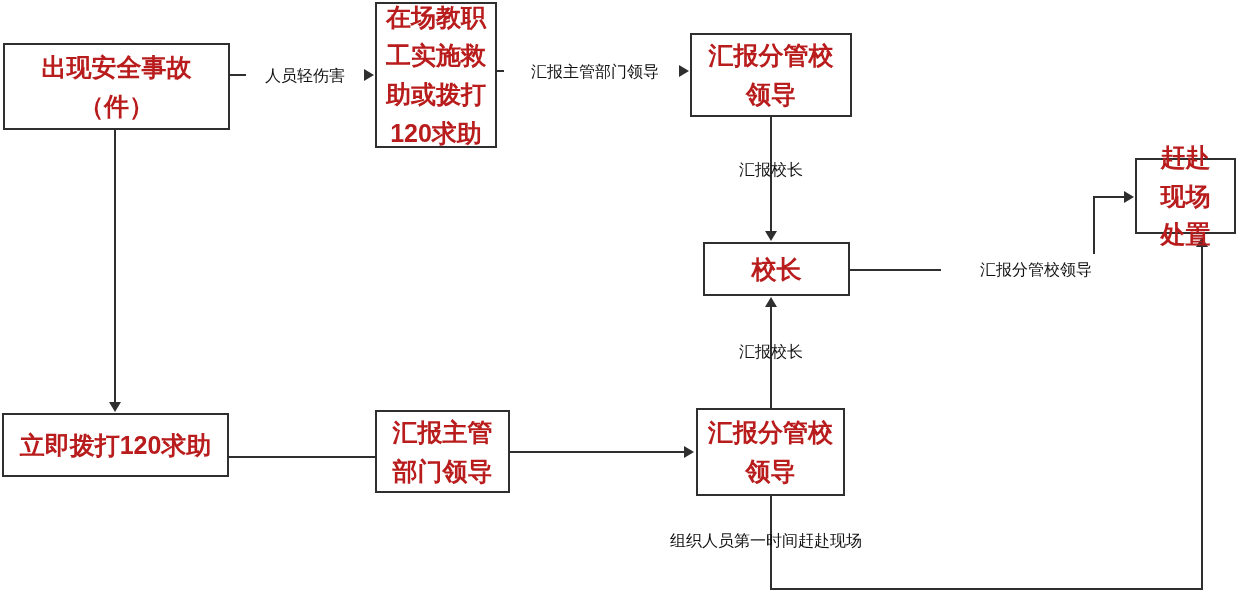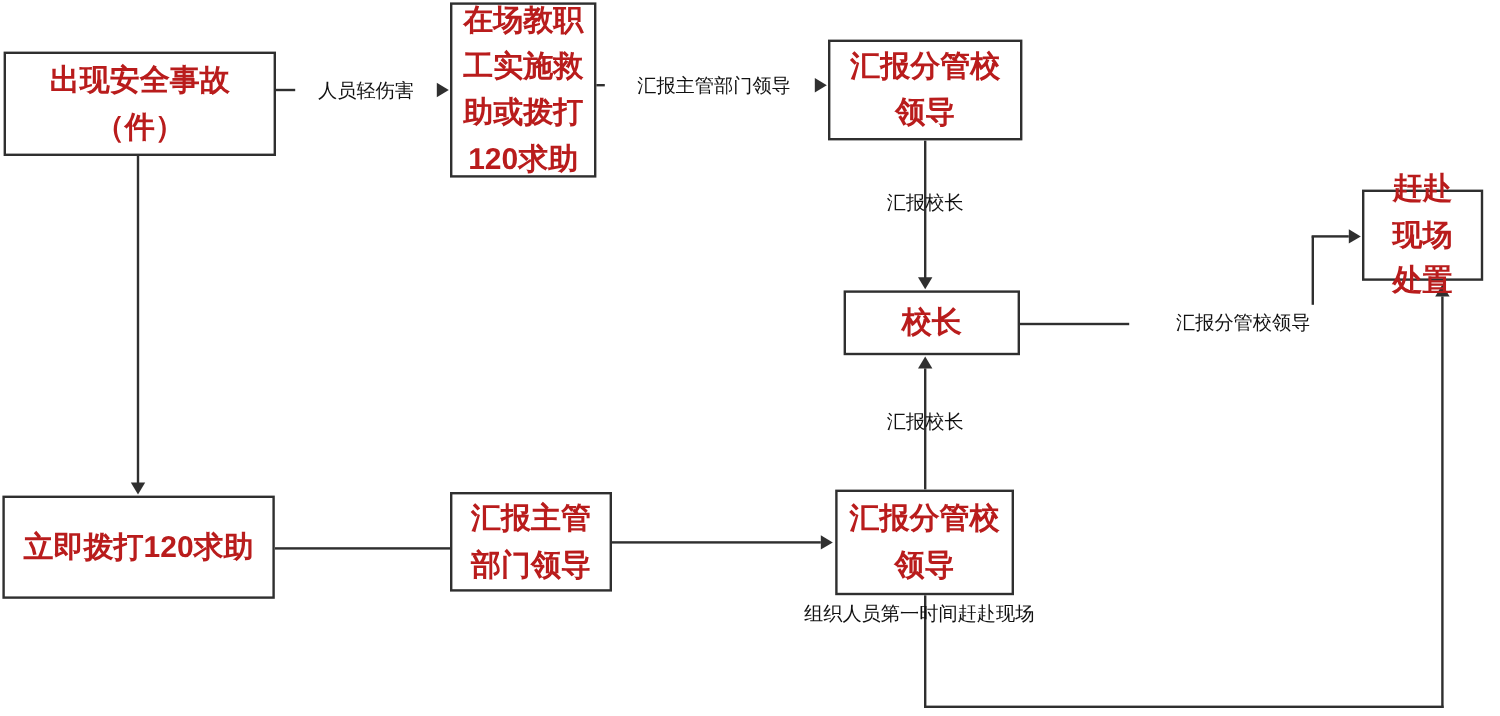--- a/index.html
+++ b/index.html
@@ -100,32 +100,32 @@
   <div class="node" style="left:3px; top:33px; width:227px; height:87px; padding:0 2px;margin-top:10px;">出现安全事故（件）</div>
 
   <div class="node" style="left:375px; top:2px; width:122px; height:146px; padding:0 6px;">在场教职工实施救助或拨打120求助</div>
 
   <div class="node" style="left:690px; top:33px; width:162px; height:84px; padding:0 8px;">汇报分管校领导</div>
 
   <div class="node" style="left:703px; top:242px; width:147px; height:54px;text-align:right;">校长</div>
 
   <div class="node" style="left:1135px; top:158px; width:101px; height:76px; padding:0 12px;">赶赴现场处置</div>
 
-  <div class="node" style="left:2px; top:413px; width:227px; height:86px; padding:0 2px;text-align:right;">立即拨打120求助</div>
+  <div class="node" style="left:2px; top:413px; width:227px; height:64px; padding:0 2px;text-align:right;">立即拨打120求助</div>
 
   <div class="node" style="left:375px; top:410px; width:135px; height:83px; padding:0 6px;">汇报主管部门领导</div>
 
   <div class="node" style="left:696px; top:408px; width:149px; height:88px; padding:0 4px;">汇报分管校领导</div>
 
   <div class="edge-label" style="left:305px; top:76px;">人员轻伤害</div>
 
   <div class="edge-label" style="left:595px; top:72px;">汇报主管部门领导</div>
 
   <div class="edge-label" style="left:771px; top:170px;">汇报校长</div>
 
   <div class="edge-label" style="left:771px; top:352px;">汇报校长</div>
 
 
   <div class="edge-label" style="left:1036px; top:270px;">汇报分管校领导</div>
 
-  <div class="edge-label" style="left:766px; top:512px;">组织人员第一时间赶赴现场</div>
+  <div class="edge-label" style="left:766px; top:541px;">组织人员第一时间赶赴现场</div>
 
 </div>
 
 </body></html>

